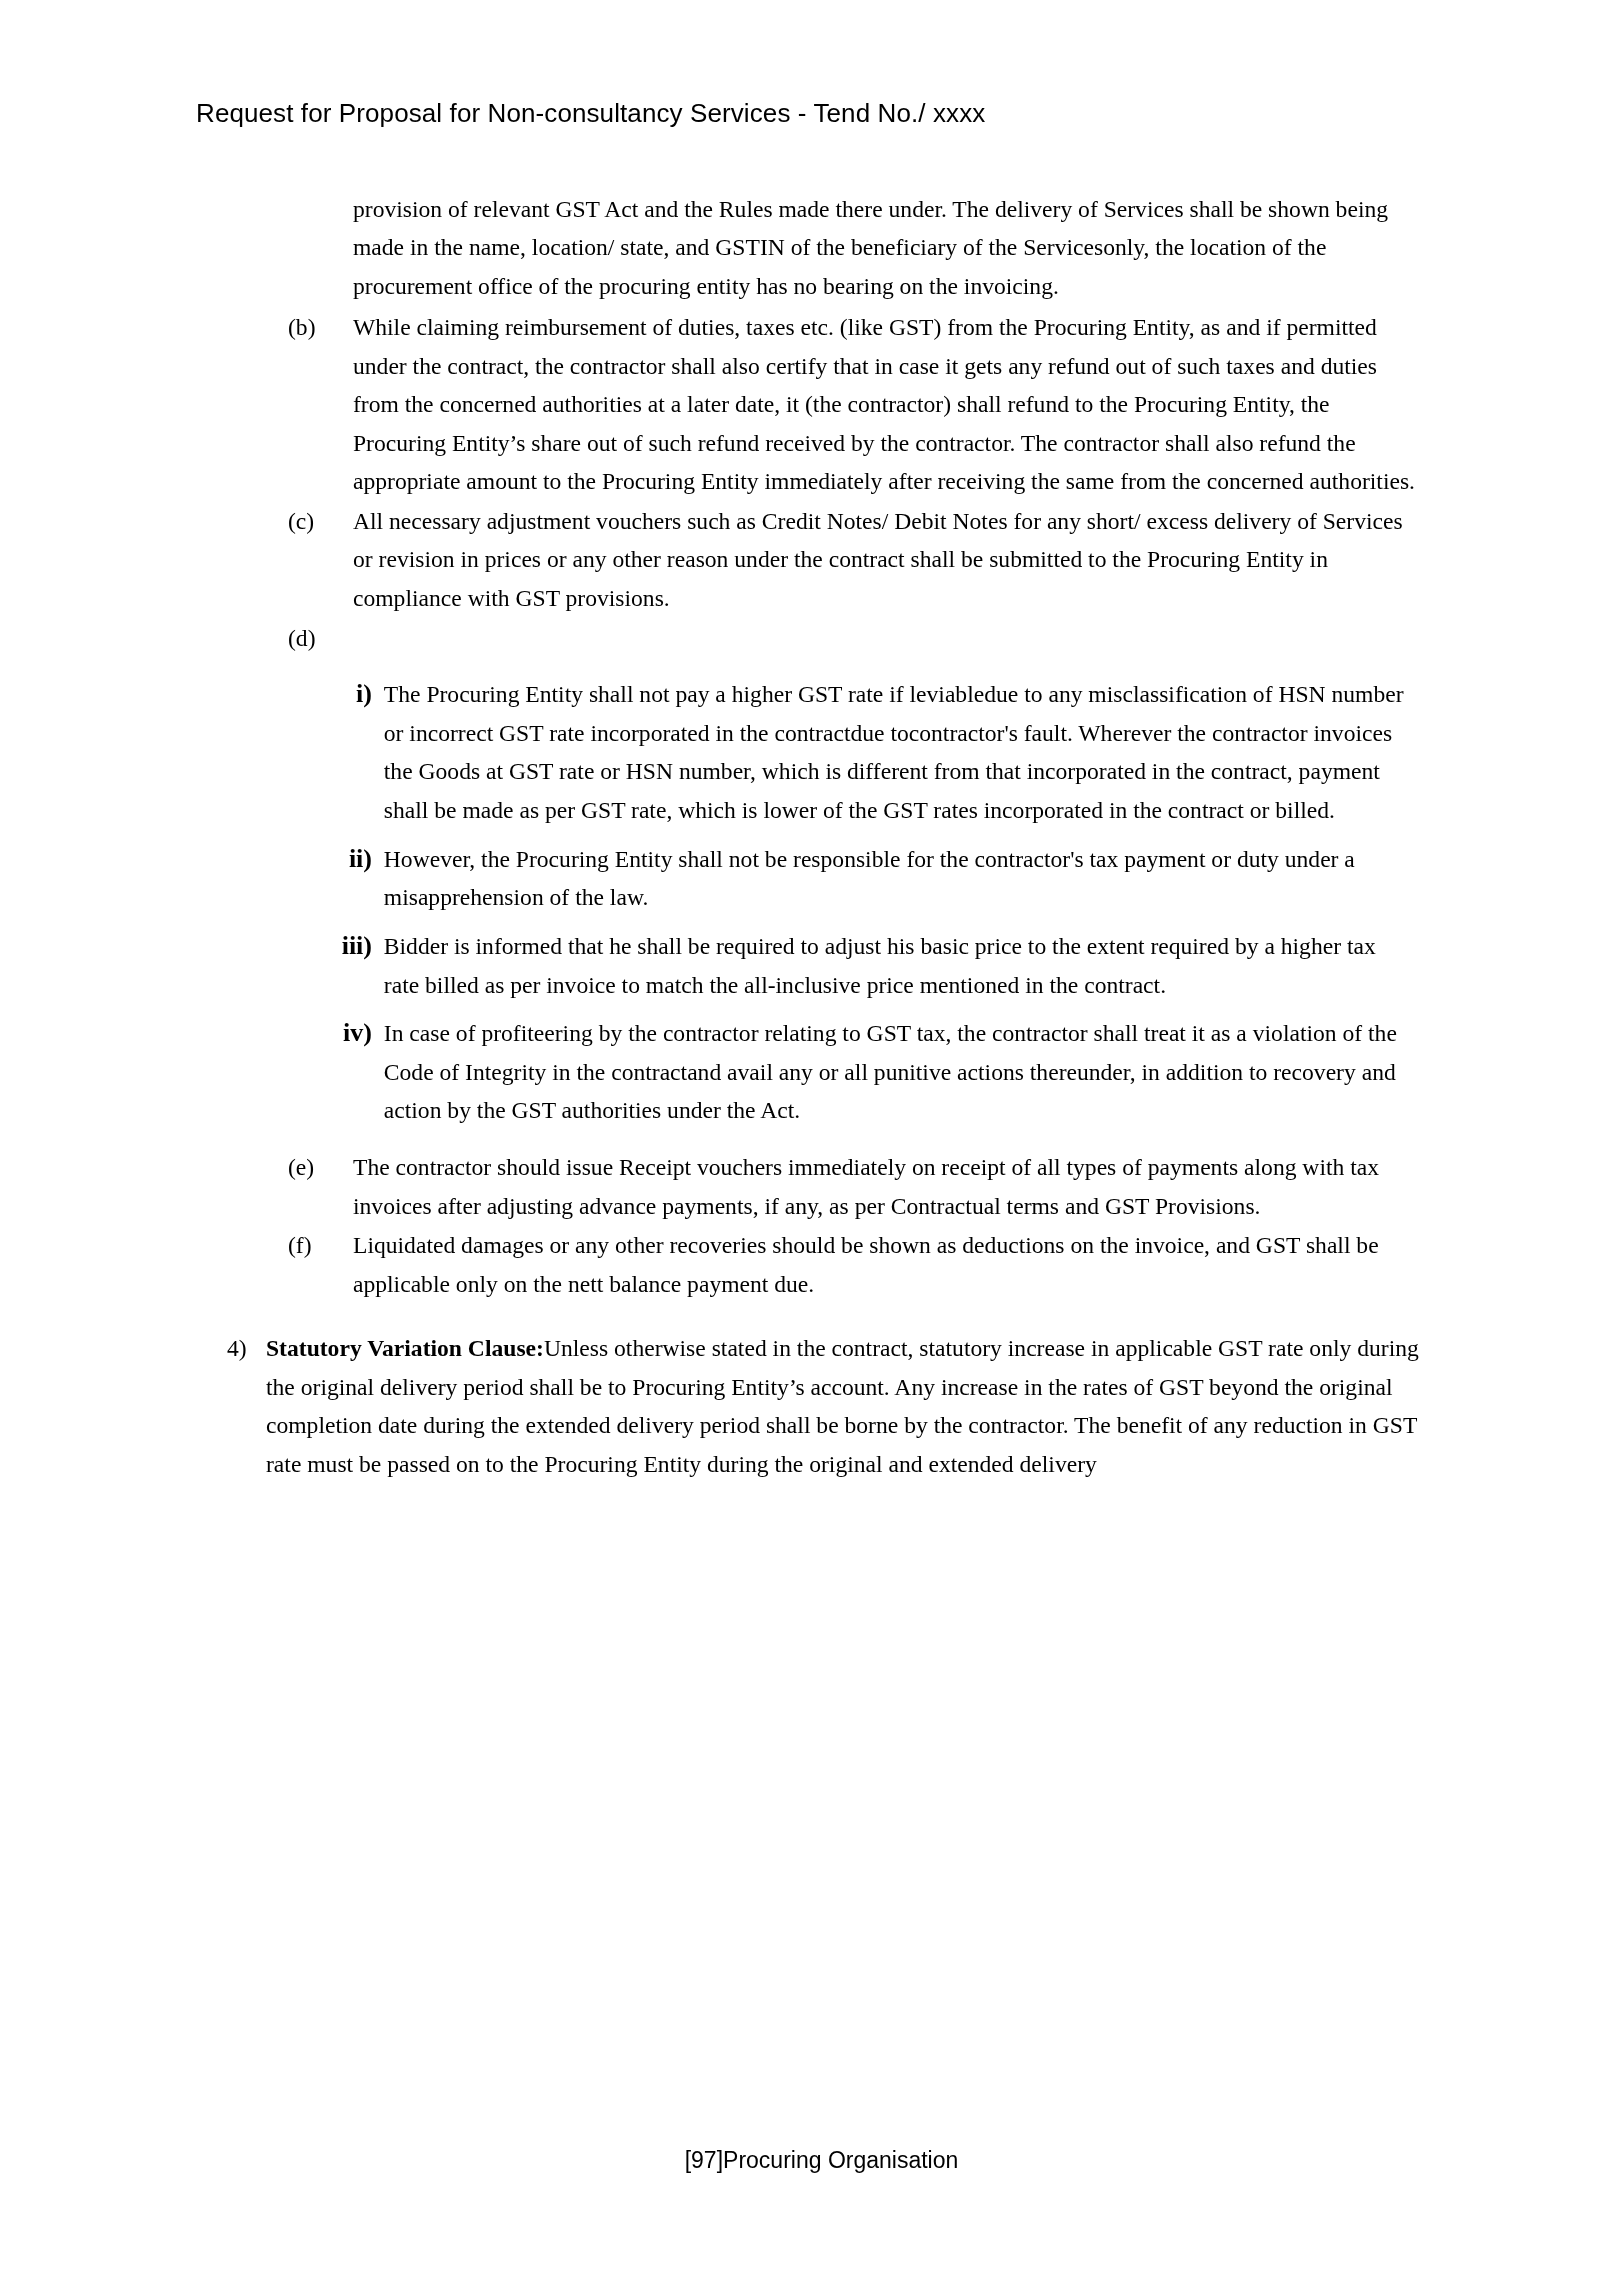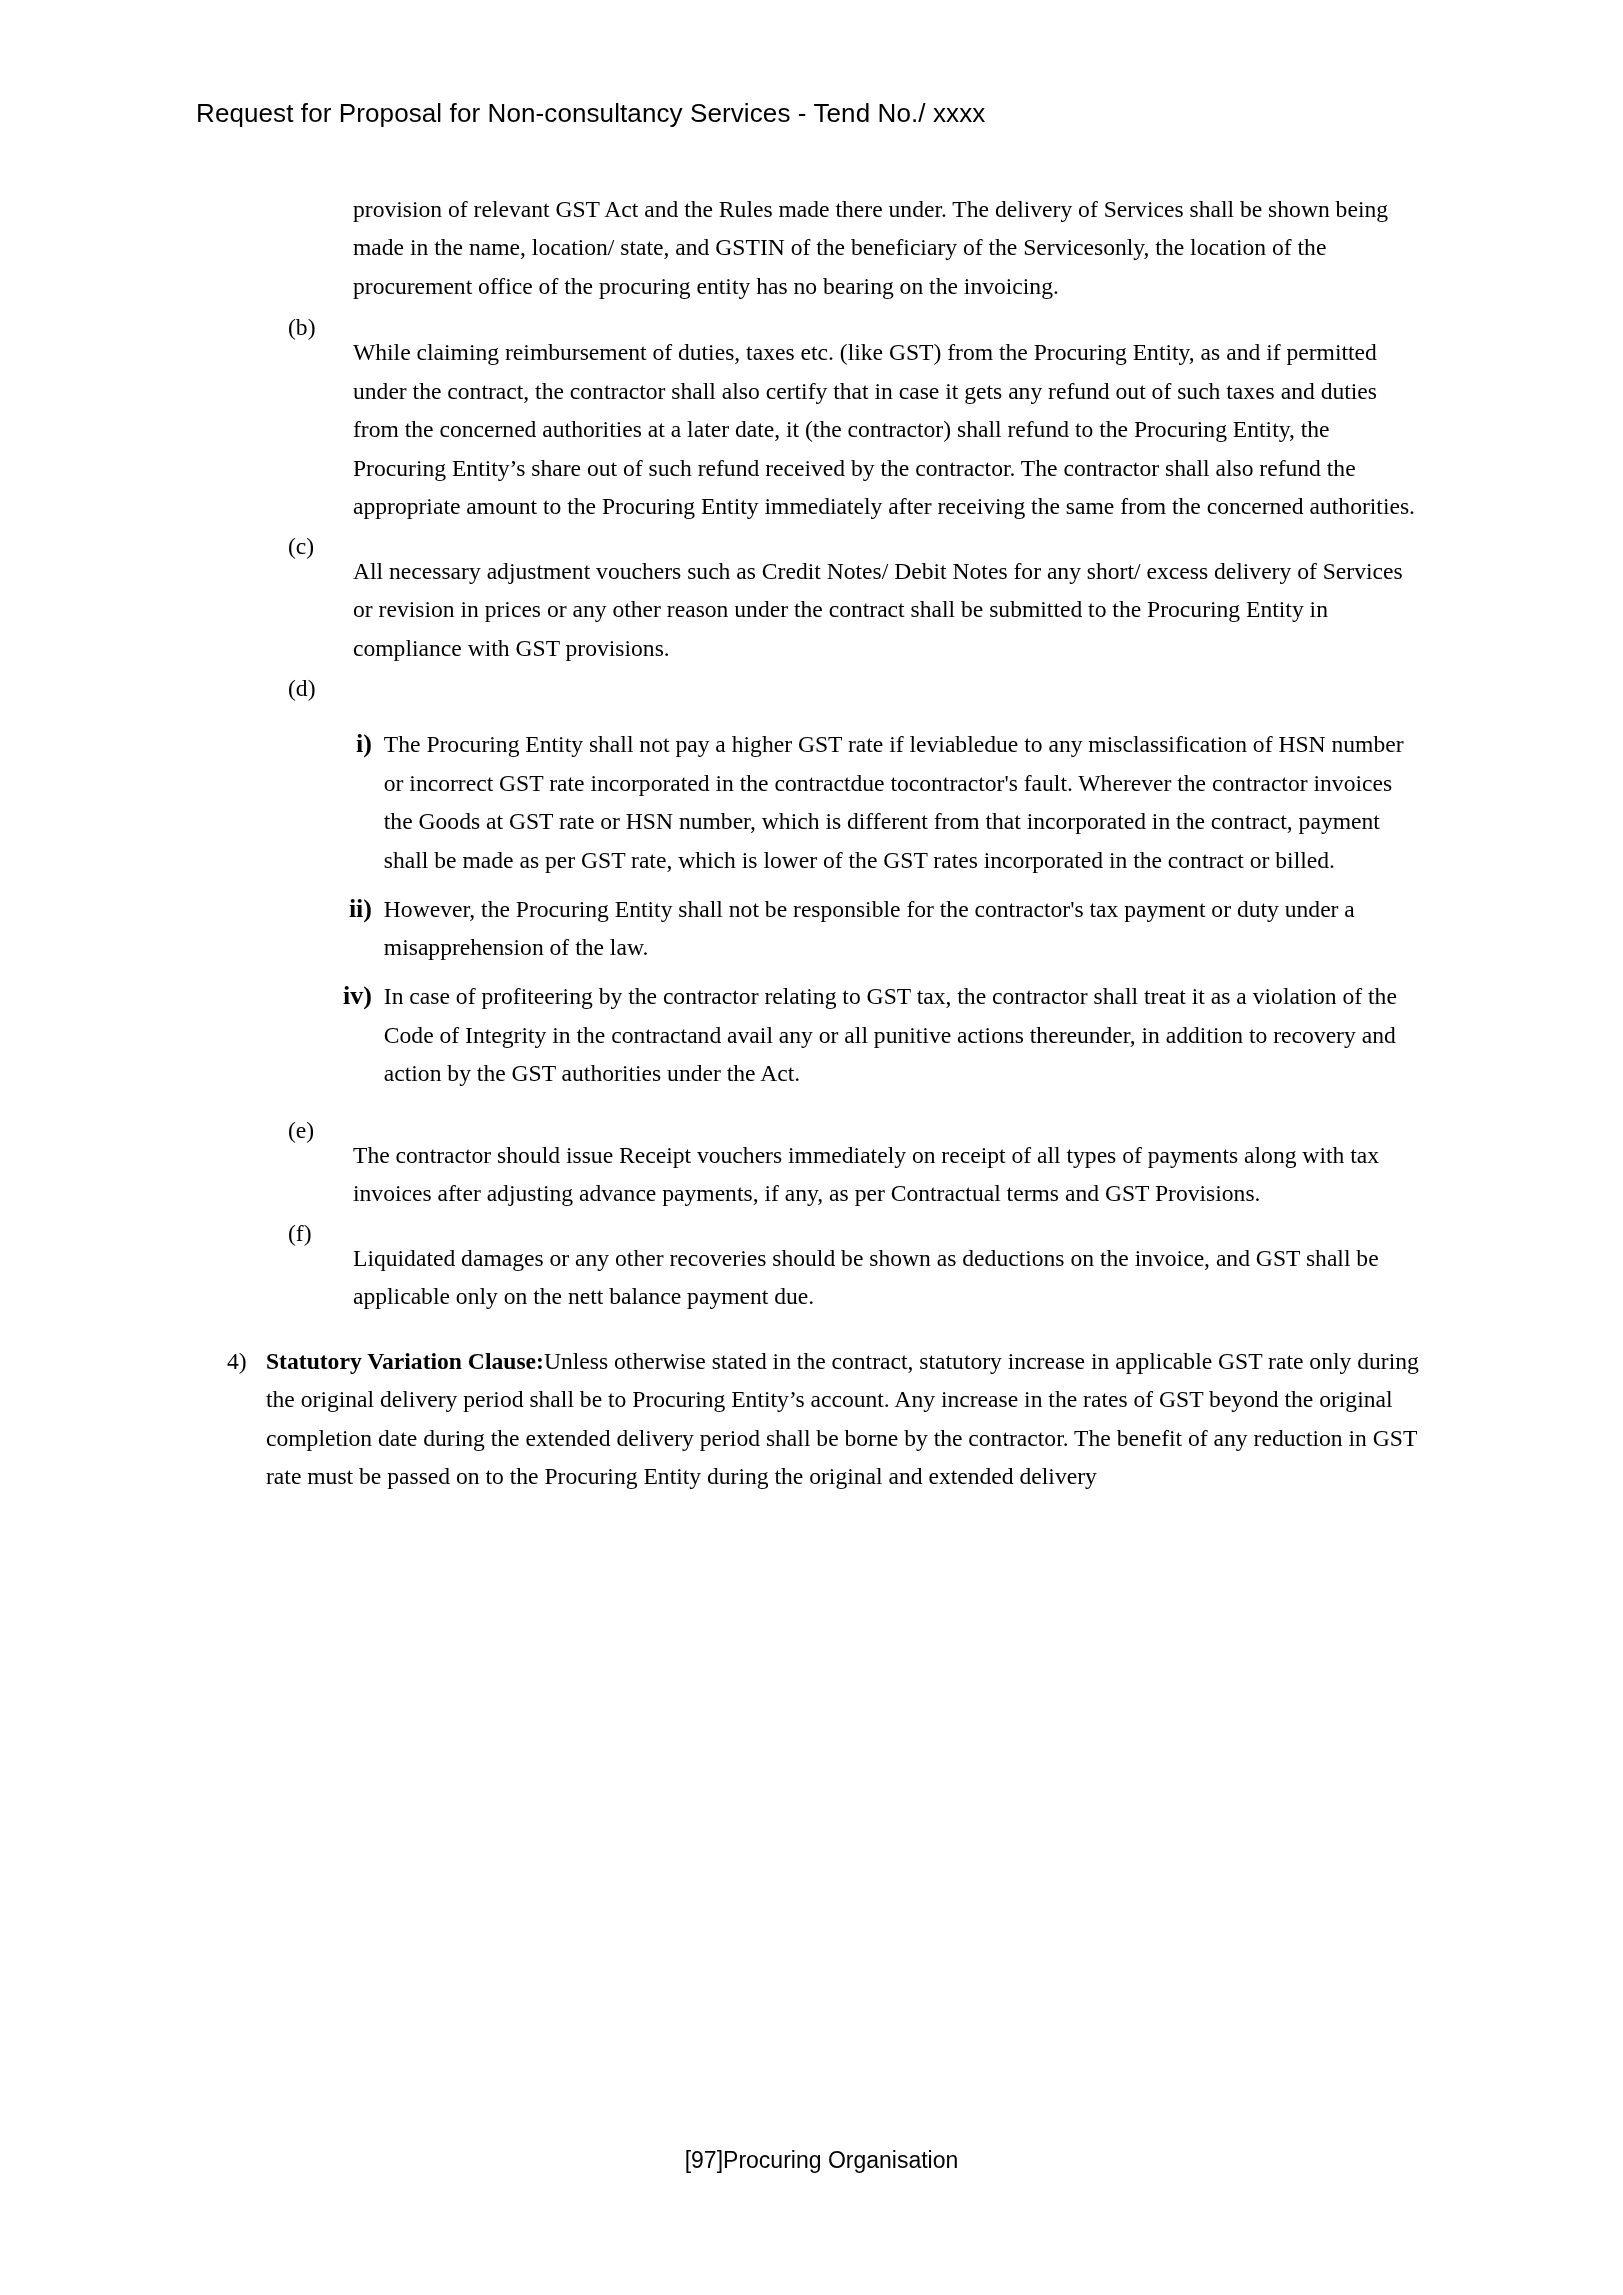--- a/index.html
+++ b/index.html
@@ -49,21 +49,20 @@
   .lettered-item .marker {
     width: 65px;
     flex: 0 0 65px;
     text-align: left;
     padding-left: 92px;
     box-sizing: content-box;
   }
   .lettered-item .body {
     flex: 1;
     padding-right: 6.5px;
-    margin-top: 25px;
   }
   .first-para {
     padding-left: 157px;
     padding-right: 6.5px;
     margin-bottom: 3px;
   }
   
   .roman-list {
     margin-top: 18.3px;
     margin-bottom: 18.3px;
@@ -150,20 +149,24 @@
     <div class="roman-list">
       <div class="roman-item">
         <div class="marker">i)</div>
         <div class="body">The Procuring Entity shall not pay a higher GST rate if leviabledue to any misclassification of HSN number or incorrect GST rate incorporated in the contractdue tocontractor's fault. Wherever the contractor invoices the Goods at GST rate or HSN number, which is different from that incorporated in the contract, payment shall be made as per GST rate, which is lower of the GST rates incorporated in the contract or billed.</div>
       </div>
       <div class="roman-item">
         <div class="marker">ii)</div>
         <div class="body">However, the Procuring Entity shall not be responsible for the contractor's tax payment or duty under a misapprehension of the law.</div>
       </div>
       <div class="roman-item">
+        <div class="marker">iii)</div>
+        <div class="body">Bidder is informed that he shall be required to adjust his basic price to the extent required by a higher tax rate billed as per invoice to match the all-inclusive price mentioned in the contract.</div>
+      </div>
+      <div class="roman-item">
         <div class="marker">iv)</div>
         <div class="body">In case of profiteering by the contractor relating to GST tax, the contractor shall treat it as a violation of the Code of Integrity in the contractand avail any or all punitive actions thereunder, in addition to recovery and action by the GST authorities under the Act.</div>
       </div>
     </div>
 
     <div class="lettered-item">
       <div class="marker">(e)</div>
       <div class="body">The contractor should issue Receipt vouchers immediately on receipt of all types of payments along with tax invoices after adjusting advance payments, if any, as per Contractual terms and GST Provisions.</div>
     </div>
 

